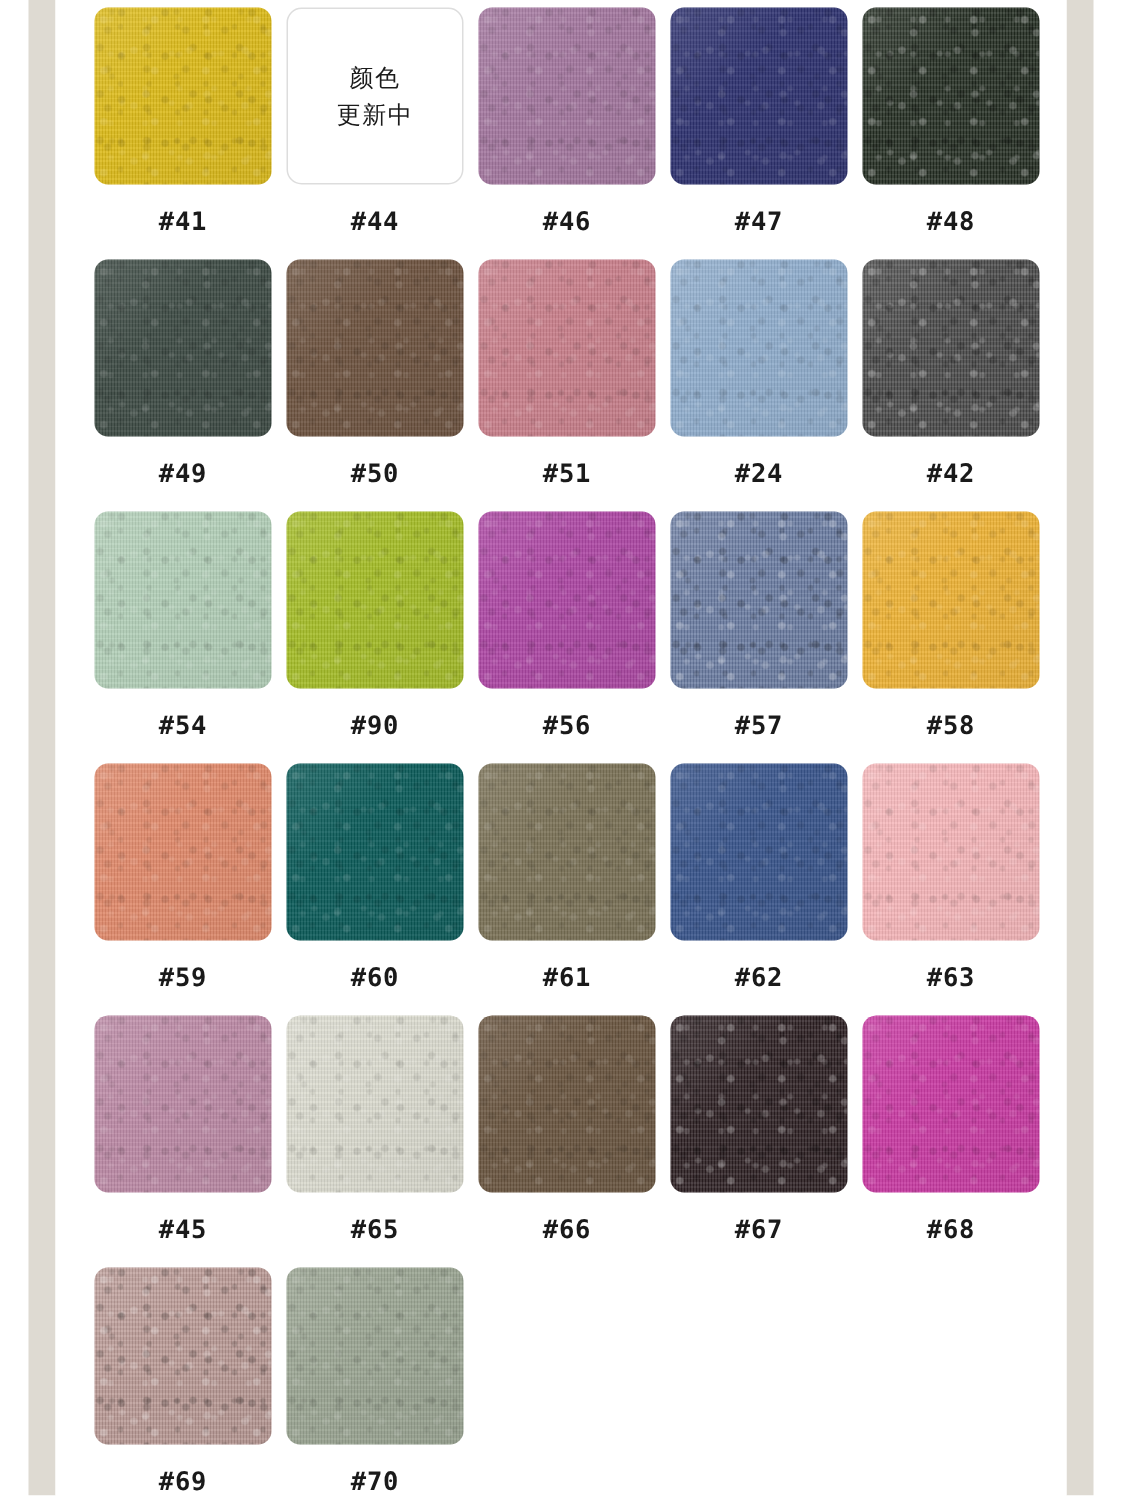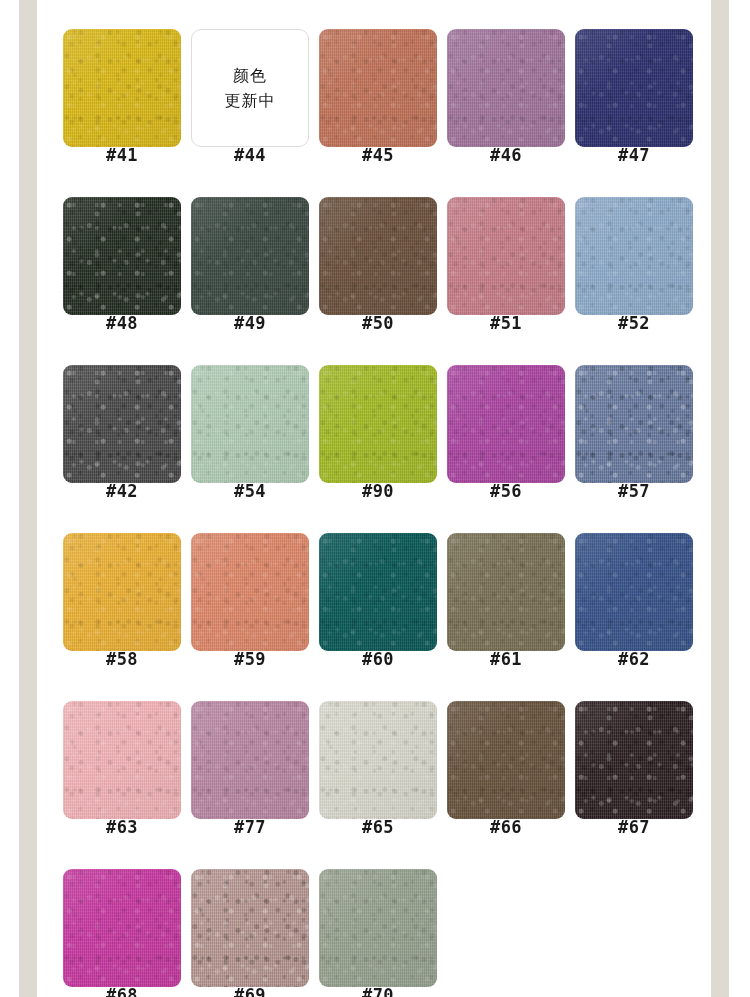--- a/index.html
+++ b/index.html
@@ -54,21 +54,20 @@
     align-items: center;
   }
 
   .swatch {
     width: 118px;
     height: 118px;
     border-radius: 9px;
     position: relative;
     overflow: hidden;
     box-sizing: border-box;
-    margin-top: 24px;
   }
 
   
   .swatch .tex {
     position: absolute;
     inset: -20%;
     pointer-events: none;
     opacity: .5;
     background-image:
       repeating-linear-gradient(90deg,
@@ -128,20 +127,21 @@
   }
   .swatch.placeholder .ph-line {
     font-family: "DejaVu Sans", sans-serif;
     font-size: 16px;
     line-height: 23px;
     color: #1b1b1b;
     letter-spacing: 1px;
   }
 
   .label {
+    margin-top: 17px;
     font-family: "DejaVu Sans Mono", "Liberation Mono", monospace;
     font-size: 17px;
     font-weight: 700;
     color: #1a1a1a;
     letter-spacing: .5px;
     line-height: 1;
   }
 </style>
 </head>
 <body>
@@ -160,178 +160,170 @@
         <div class="label">#41</div>
       </div>
       <div class="cell">
         <div class="swatch placeholder" style="background: rgb(255, 255, 255); border-color: rgb(221, 221, 221);">
           <div class="ph-line">颜色</div>
           <div class="ph-line">更新中</div>
         </div>
         <div class="label">#44</div>
       </div>
       <div class="cell">
-        <div class="swatch" style="background: rgb(196, 117, 91);">
+        <div class="swatch" style="background: rgb(163, 119, 159);">
+          <span class="tex"></span>
+          <span class="tex2"></span>
+          <span class="sheen"></span>
+        </div>
+        <div class="label">#46</div>
+      </div>
+      <div class="cell">
+        <div class="swatch" style="background: rgb(46, 50, 112);">
+          <span class="tex"></span>
+          <span class="tex2"></span>
+          <span class="sheen"></span>
+        </div>
+        <div class="label">#47</div>
+      </div>
+      <div class="cell">
+        <div class="swatch heather" style="background: rgb(36, 46, 34);">
+          <span class="tex"></span>
+          <span class="tex2"></span>
+          <span class="sheen"></span>
+        </div>
+        <div class="label">#48</div>
+      </div>
+      <div class="cell">
+        <div class="swatch" style="background: rgb(61, 75, 68);">
+          <span class="tex"></span>
+          <span class="tex2"></span>
+          <span class="sheen"></span>
+        </div>
+        <div class="label">#49</div>
+      </div>
+      <div class="cell">
+        <div class="swatch" style="background: rgb(109, 83, 63);">
+          <span class="tex"></span>
+          <span class="tex2"></span>
+          <span class="sheen"></span>
+        </div>
+        <div class="label">#50</div>
+      </div>
+      <div class="cell">
+        <div class="swatch" style="background: rgb(201, 127, 139);">
+          <span class="tex"></span>
+          <span class="tex2"></span>
+          <span class="sheen"></span>
+        </div>
+        <div class="label">#51</div>
+      </div>
+      <div class="cell">
+        <div class="swatch" style="background: rgb(144, 174, 205);">
+          <span class="tex"></span>
+          <span class="tex2"></span>
+          <span class="sheen"></span>
+        </div>
+        <div class="label">#24</div>
+      </div>
+      <div class="cell">
+        <div class="swatch heather" style="background: rgb(74, 74, 74);">
+          <span class="tex"></span>
+          <span class="tex2"></span>
+          <span class="sheen"></span>
+        </div>
+        <div class="label">#42</div>
+      </div>
+      <div class="cell">
+        <div class="swatch" style="background: rgb(179, 208, 185);">
+          <span class="tex"></span>
+          <span class="tex2"></span>
+          <span class="sheen"></span>
+        </div>
+        <div class="label">#54</div>
+      </div>
+      <div class="cell">
+        <div class="swatch" style="background: rgb(165, 189, 40);">
+          <span class="tex"></span>
+          <span class="tex2"></span>
+          <span class="sheen"></span>
+        </div>
+        <div class="label">#90</div>
+      </div>
+      <div class="cell">
+        <div class="swatch" style="background: rgb(173, 71, 164);">
+          <span class="tex"></span>
+          <span class="tex2"></span>
+          <span class="sheen"></span>
+        </div>
+        <div class="label">#56</div>
+      </div>
+      <div class="cell">
+        <div class="swatch heather" style="background: rgb(107, 125, 163);">
+          <span class="tex"></span>
+          <span class="tex2"></span>
+          <span class="sheen"></span>
+        </div>
+        <div class="label">#57</div>
+      </div>
+      <div class="cell">
+        <div class="swatch" style="background: rgb(238, 179, 55);">
+          <span class="tex"></span>
+          <span class="tex2"></span>
+          <span class="sheen"></span>
+        </div>
+        <div class="label">#58</div>
+      </div>
+      <div class="cell">
+        <div class="swatch" style="background: rgb(225, 138, 107);">
+          <span class="tex"></span>
+          <span class="tex2"></span>
+          <span class="sheen"></span>
+        </div>
+        <div class="label">#59</div>
+      </div>
+      <div class="cell">
+        <div class="swatch" style="background: rgb(11, 91, 89);">
+          <span class="tex"></span>
+          <span class="tex2"></span>
+          <span class="sheen"></span>
+        </div>
+        <div class="label">#60</div>
+      </div>
+      <div class="cell">
+        <div class="swatch" style="background: rgb(123, 114, 87);">
+          <span class="tex"></span>
+          <span class="tex2"></span>
+          <span class="sheen"></span>
+        </div>
+        <div class="label">#61</div>
+      </div>
+      <div class="cell">
+        <div class="swatch" style="background: rgb(57, 85, 140);">
+          <span class="tex"></span>
+          <span class="tex2"></span>
+          <span class="sheen"></span>
+        </div>
+        <div class="label">#62</div>
+      </div>
+      <div class="cell">
+        <div class="swatch" style="background: rgb(246, 183, 186);">
+          <span class="tex"></span>
+          <span class="tex2"></span>
+          <span class="sheen"></span>
+        </div>
+        <div class="label">#63</div>
+      </div>
+      <div class="cell">
+        <div class="swatch" style="background: rgb(188, 138, 166);">
           <span class="tex"></span>
           <span class="tex2"></span>
           <span class="sheen"></span>
         </div>
         <div class="label">#45</div>
-      </div>
-      <div class="cell">
-        <div class="swatch" style="background: rgb(163, 119, 159);">
-          <span class="tex"></span>
-          <span class="tex2"></span>
-          <span class="sheen"></span>
-        </div>
-        <div class="label">#46</div>
-      </div>
-      <div class="cell">
-        <div class="swatch" style="background: rgb(46, 50, 112);">
-          <span class="tex"></span>
-          <span class="tex2"></span>
-          <span class="sheen"></span>
-        </div>
-        <div class="label">#47</div>
-      </div>
-      <div class="cell">
-        <div class="swatch heather" style="background: rgb(36, 46, 34);">
-          <span class="tex"></span>
-          <span class="tex2"></span>
-          <span class="sheen"></span>
-        </div>
-        <div class="label">#48</div>
-      </div>
-      <div class="cell">
-        <div class="swatch" style="background: rgb(61, 75, 68);">
-          <span class="tex"></span>
-          <span class="tex2"></span>
-          <span class="sheen"></span>
-        </div>
-        <div class="label">#49</div>
-      </div>
-      <div class="cell">
-        <div class="swatch" style="background: rgb(109, 83, 63);">
-          <span class="tex"></span>
-          <span class="tex2"></span>
-          <span class="sheen"></span>
-        </div>
-        <div class="label">#50</div>
-      </div>
-      <div class="cell">
-        <div class="swatch" style="background: rgb(201, 127, 139);">
-          <span class="tex"></span>
-          <span class="tex2"></span>
-          <span class="sheen"></span>
-        </div>
-        <div class="label">#51</div>
-      </div>
-      <div class="cell">
-        <div class="swatch" style="background: rgb(144, 174, 205);">
-          <span class="tex"></span>
-          <span class="tex2"></span>
-          <span class="sheen"></span>
-        </div>
-        <div class="label">#52</div>
-      </div>
-      <div class="cell">
-        <div class="swatch heather" style="background: rgb(74, 74, 74);">
-          <span class="tex"></span>
-          <span class="tex2"></span>
-          <span class="sheen"></span>
-        </div>
-        <div class="label">#42</div>
-      </div>
-      <div class="cell">
-        <div class="swatch" style="background: rgb(179, 208, 185);">
-          <span class="tex"></span>
-          <span class="tex2"></span>
-          <span class="sheen"></span>
-        </div>
-        <div class="label">#54</div>
-      </div>
-      <div class="cell">
-        <div class="swatch" style="background: rgb(165, 189, 40);">
-          <span class="tex"></span>
-          <span class="tex2"></span>
-          <span class="sheen"></span>
-        </div>
-        <div class="label">#90</div>
-      </div>
-      <div class="cell">
-        <div class="swatch" style="background: rgb(173, 71, 164);">
-          <span class="tex"></span>
-          <span class="tex2"></span>
-          <span class="sheen"></span>
-        </div>
-        <div class="label">#56</div>
-      </div>
-      <div class="cell">
-        <div class="swatch heather" style="background: rgb(107, 125, 163);">
-          <span class="tex"></span>
-          <span class="tex2"></span>
-          <span class="sheen"></span>
-        </div>
-        <div class="label">#57</div>
-      </div>
-      <div class="cell">
-        <div class="swatch" style="background: rgb(238, 179, 55);">
-          <span class="tex"></span>
-          <span class="tex2"></span>
-          <span class="sheen"></span>
-        </div>
-        <div class="label">#58</div>
-      </div>
-      <div class="cell">
-        <div class="swatch" style="background: rgb(225, 138, 107);">
-          <span class="tex"></span>
-          <span class="tex2"></span>
-          <span class="sheen"></span>
-        </div>
-        <div class="label">#59</div>
-      </div>
-      <div class="cell">
-        <div class="swatch" style="background: rgb(11, 91, 89);">
-          <span class="tex"></span>
-          <span class="tex2"></span>
-          <span class="sheen"></span>
-        </div>
-        <div class="label">#60</div>
-      </div>
-      <div class="cell">
-        <div class="swatch" style="background: rgb(123, 114, 87);">
-          <span class="tex"></span>
-          <span class="tex2"></span>
-          <span class="sheen"></span>
-        </div>
-        <div class="label">#61</div>
-      </div>
-      <div class="cell">
-        <div class="swatch" style="background: rgb(57, 85, 140);">
-          <span class="tex"></span>
-          <span class="tex2"></span>
-          <span class="sheen"></span>
-        </div>
-        <div class="label">#62</div>
-      </div>
-      <div class="cell">
-        <div class="swatch" style="background: rgb(246, 183, 186);">
-          <span class="tex"></span>
-          <span class="tex2"></span>
-          <span class="sheen"></span>
-        </div>
-        <div class="label">#63</div>
-      </div>
-      <div class="cell">
-        <div class="swatch" style="background: rgb(188, 138, 166);">
-          <span class="tex"></span>
-          <span class="tex2"></span>
-          <span class="sheen"></span>
-        </div>
-        <div class="label">#77</div>
       </div>
       <div class="cell">
         <div class="swatch" style="background: rgb(220, 220, 208);">
           <span class="tex"></span>
           <span class="tex2"></span>
           <span class="sheen"></span>
         </div>
         <div class="label">#65</div>
       </div>
       <div class="cell">

